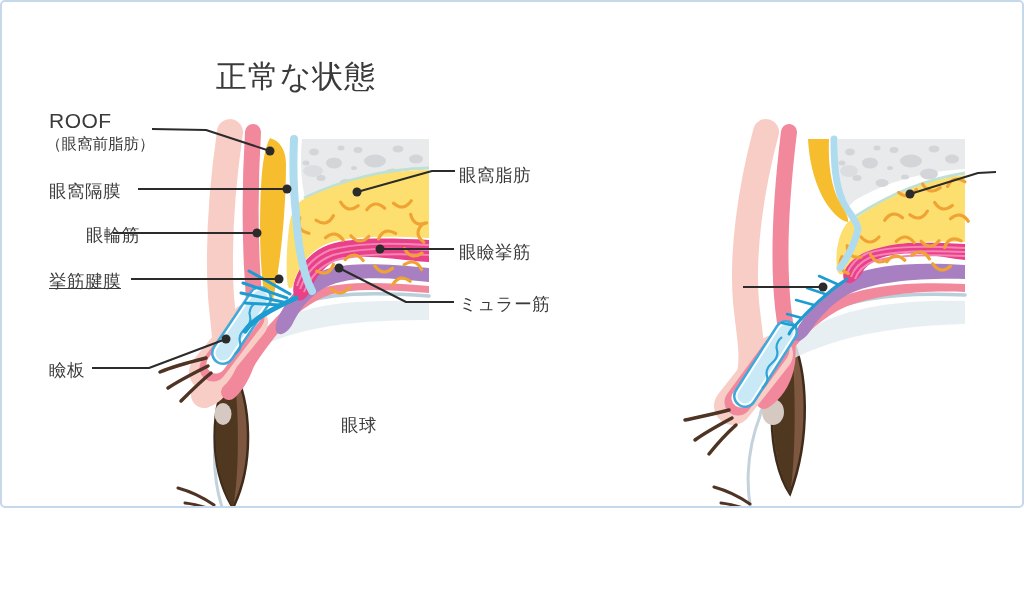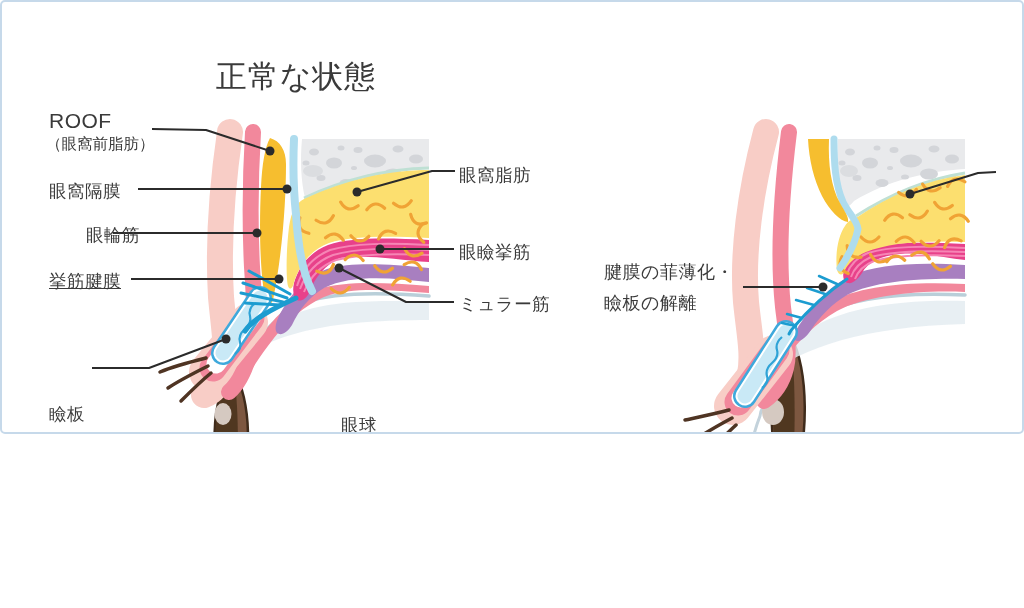--- a/index.html
+++ b/index.html
@@ -1,17 +1,17 @@
 <!DOCTYPE html>
 <html><head>
 <meta charset="utf-8">
 <style>
   html,body{margin:0;padding:0;background:#fff;}
   #page{
-    position:relative;width:1024px;height:434px;box-sizing:border-box;
+    position:relative;width:1024px;height:508px;box-sizing:border-box;
     background:#ffffff;border:2px solid #c6d9ea;border-radius:5px;overflow:hidden;
     font-family:"Liberation Sans","DejaVu Sans",sans-serif;color:#3a3a3a;
   }
   #art{position:absolute;left:0;top:0;width:1024px;height:608px;}
   .txt{position:absolute;white-space:nowrap;color:#3a3a3a;}
   .title{font-size:31px;letter-spacing:1px;font-weight:500;text-align:center;}
   .lbl{font-size:17.5px;letter-spacing:0.5px;}
   .lbl-en{font-size:21px;letter-spacing:0.5px;}
   .lbl-sm{font-size:15.5px;text-align:center;}
   .note{font-size:18px;line-height:31px;letter-spacing:0.5px;}
@@ -263,24 +263,20 @@
   </defs>
 </svg>
 
   <div class="txt title" style="left:209px;top:54px;width:170px;">正常な状態</div>
 
   <div class="txt lbl-en" style="left:47px;top:107px;">ROOF</div>
   <div class="txt lbl-sm" style="left:44px;top:132px;">（眼窩前脂肪）</div>
   <div class="txt lbl" style="left:47px;top:177px;">眼窩隔膜</div>
   <div class="txt lbl" style="left:47px;top:221px;margin-left:37px;">眼輪筋</div>
   <div class="txt lbl" style="left:47px;top:267px;text-decoration:underline;">挙筋腱膜</div>
-  <div class="txt lbl" style="left:47px;top:356px;margin-top:44px;">瞼板</div>
+  <div class="txt lbl" style="left:47px;top:356px;">瞼板</div>
   <div class="txt lbl" style="left:457px;top:161px;">眼窩脂肪</div>
   <div class="txt lbl" style="left:457px;top:238px;text-align:center;">眼瞼挙筋</div>
   <div class="txt lbl" style="left:457px;top:290px;">ミュラー筋</div>
   <div class="txt lbl" style="left:339px;top:411px;">眼球</div>
 
-  <div class="txt note" style="left:602px;top:255px;">
-    <div>腱膜の菲薄化・</div>
-    <div>瞼板の解離</div>
-  </div>
 
 </div>
 
 </body></html>

